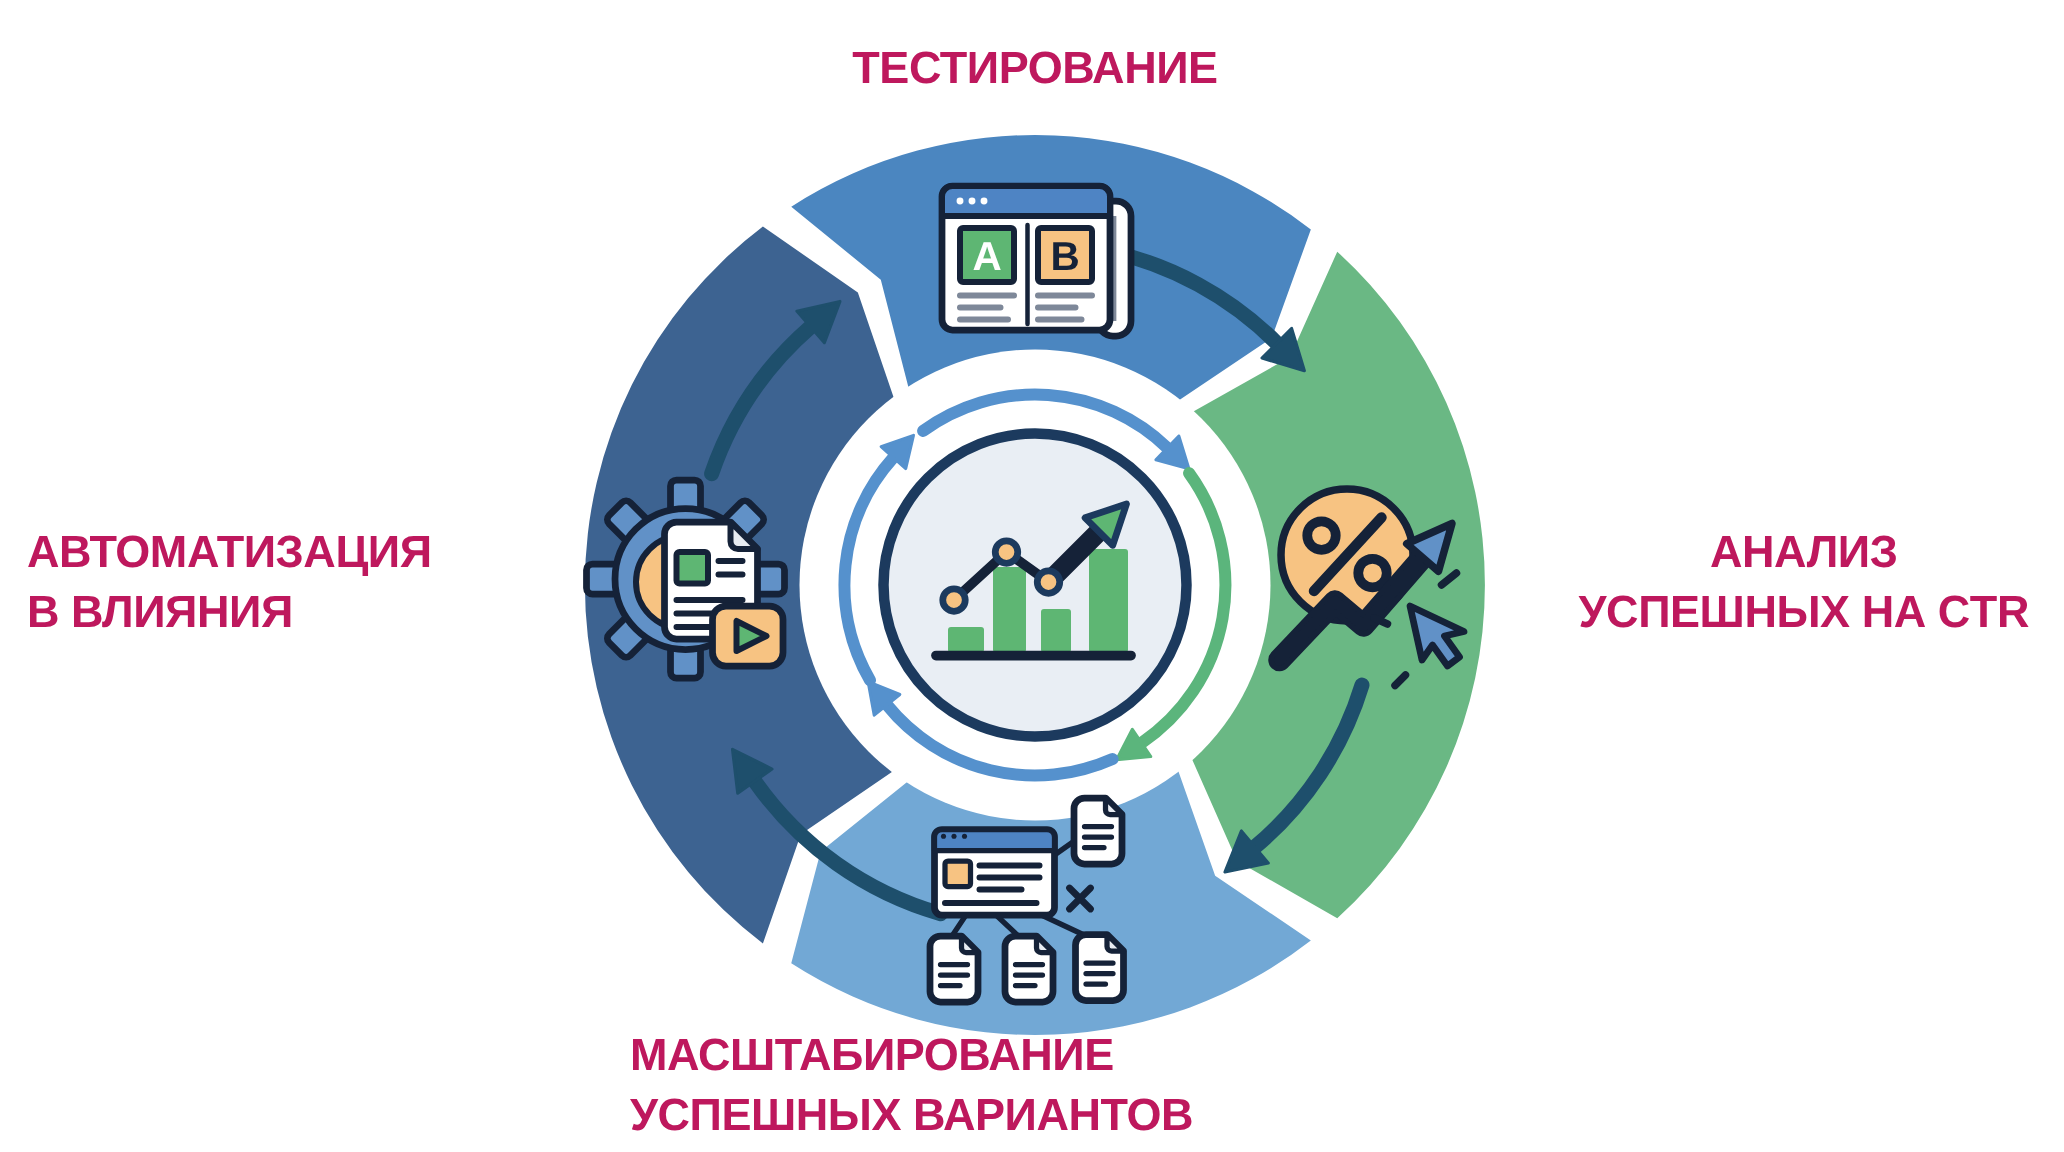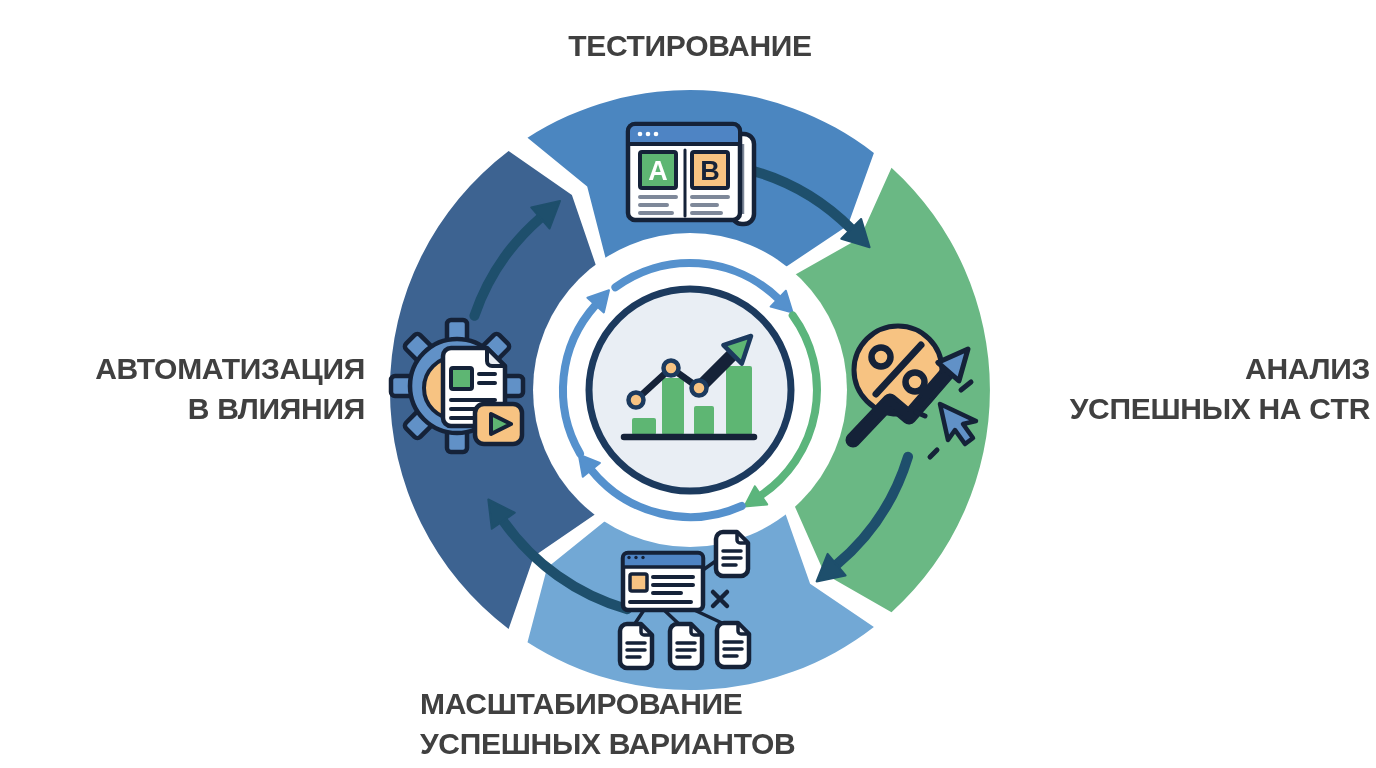--- a/index.html
+++ b/index.html
@@ -1,23 +1,23 @@
 <!DOCTYPE html>
 <html style="--cycle-arrow-dark: #1e4f6c; --ring-arrow-blue: #5591cd; --ring-arrow-green: #5bb57c; --outline-navy: #152238; --center-ring: #1c3a5e; --center-fill: #e9eef4; --accent-orange: #f7c382; --accent-green: #5eb673; --icon-blue: #6191c7; --browser-bar-blue: #4e84c4; --doc-line-gray: #7e8899; --white: #ffffff;"><head>
 <meta charset="utf-8">
 <style>
   html,body{margin:0;padding:0;background:#ffffff;}
   #canvas{position:relative;width:1376px;height:768px;overflow:hidden;background:#ffffff;
           font-family:"Liberation Sans",sans-serif;}
   #scene{position:absolute;left:0;top:0;}
-  .label{position:absolute;font-weight:800;font-size:30px;line-height:40px;color:#404040;
+  .label{position:absolute;font-weight:800;font-size:30px;line-height:40px;color:#be185d;
          letter-spacing:-0.3px;white-space:nowrap;}
   .label-top{left:440px;top:26px;width:500px;text-align:center;}
-  .label-right{left:1035px;top:349px;width:335px;text-align:right;}
-  .label-left{left:31px;top:349px;width:334px;text-align:right;}
+  .label-right{left:1035px;top:349px;width:335px;text-align:center;}
+  .label-left{left:18px;top:349px;width:334px;}
   .label-bottom{left:420px;top:684px;width:540px;text-align:left;}
   .ol{stroke:var(--outline-navy);stroke-width:4.5;stroke-linejoin:round;}
   .oln{stroke:var(--outline-navy);stroke-linecap:round;stroke-linejoin:round;fill:none;}
   .grayline{stroke:var(--doc-line-gray);stroke-width:4;stroke-linecap:round;fill:none;}
   svg text{font-family:"Liberation Sans",sans-serif;font-weight:700;}
 </style>
 </head>
 <body>
 
 <div id="canvas">

